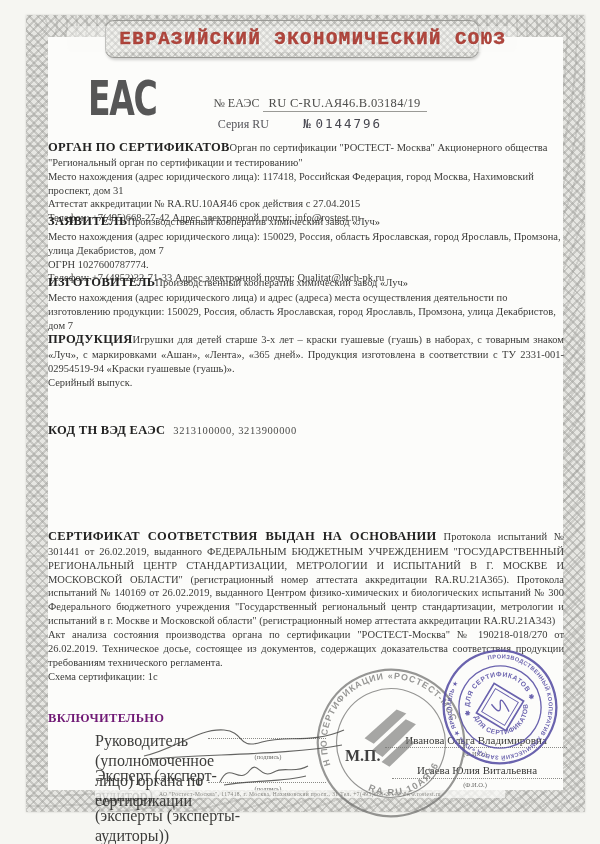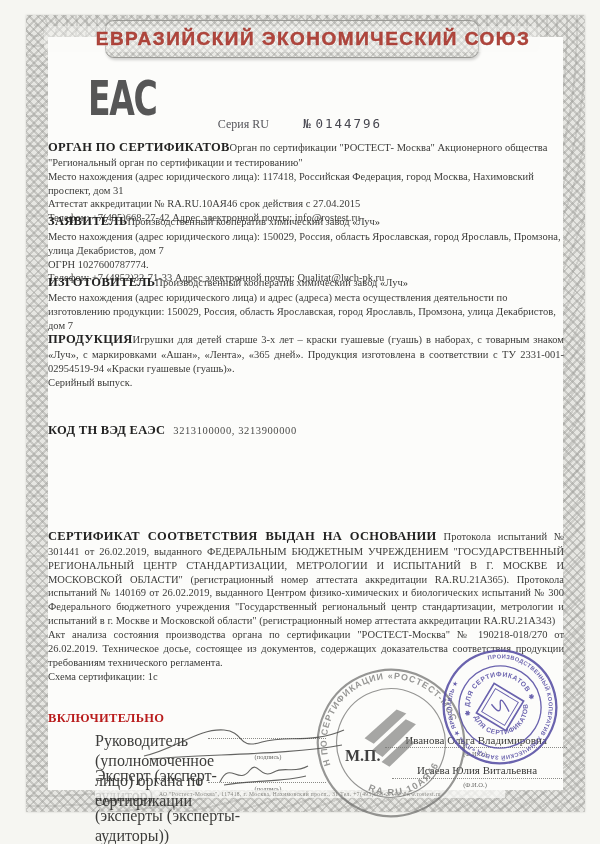--- a/index.html
+++ b/index.html
@@ -16,21 +16,21 @@
   .frame-inner{position:absolute;inset:22px;background:#fcfcfa;}
   
   .banner{position:absolute;left:105px;top:20px;width:372px;height:36px;border-radius:9px;
     border:1px solid #9a9a96;
     background-color:#e9e9e5;
     background-image:
       repeating-linear-gradient(45deg, rgba(150,150,146,.35) 0 2px, transparent 2px 5px),
       repeating-linear-gradient(-45deg, rgba(150,150,146,.35) 0 2px, transparent 2px 5px);
     box-shadow:1px 2px 3px rgba(0,0,0,.18);display:flex;align-items:center;justify-content:center;z-index:3;}
   .banner-inner{background:rgba(250,250,247,.4);border-radius:6px;padding:2px 10px;}
-  .banner-text{font-family:Liberation Sans, sans-serif;font-weight:800;font-size:19px;letter-spacing:1.5px;
+  .banner-text{font-family:Liberation Mono, monospace;font-weight:800;font-size:19px;letter-spacing:1.5px;
     color:#b0453c;-webkit-text-stroke:.4px #9c372f;text-shadow:1px 1px 0 rgba(255,255,255,.55);white-space:nowrap;margin-left:42px;}
   
   .eac{position:absolute;left:88px;top:70px;font-family:"DejaVu Sans",sans-serif;font-weight:800;
     font-size:46px;color:#565656;transform:scaleX(.72) scaleY(1.05);transform-origin:left top;letter-spacing:-2px;}
   
   .cert-title{position:absolute;left:150px;top:64px;width:330px;text-align:center;
     font-family:"Liberation Sans",sans-serif;font-weight:800;font-size:17.5px;letter-spacing:2.5px;
     color:#93938f;text-shadow:.6px .6px 0 #c9c9c5;white-space:nowrap;}
   .num-row{position:absolute;left:150px;top:96px;width:340px;text-align:center;font-size:12px;color:#4c4c4a;white-space:nowrap;}
   .num-row .lbl{font-size:12px;}
@@ -43,21 +43,21 @@
   .pre{white-space:pre-line;}
   .just{text-align:justify;}
   .kod-val{letter-spacing:.6px;color:#4b4b49;padding-left:8px;}
   
   .validity{position:absolute;left:48px;top:692px;right:36px;font-size:12.5px;color:#232322;font-weight:700;letter-spacing:.3px;}
   .validity .date{display:inline-block;font-weight:400;font-size:10px;color:#44444a;letter-spacing:.4px;
     border-bottom:1px dotted #8a8a86;text-align:left;padding:0 0 1px 14px;vertical-align:bottom;}
   .d1{width:135px;margin-left:10px;}
   .d2{width:112px;margin-left:8px;}
   .po{margin-left:42px;}
-  .incl{position:absolute;left:48px;top:711px;font-size:12.5px;font-weight:700;color:#b91c1c;letter-spacing:.3px;}
+  .incl{position:absolute;left:48px;top:711px;font-size:12.5px;font-weight:700;color:#701a75;letter-spacing:.3px;}
   
   .role{position:absolute;left:95px;width:180px;font-size:16px;line-height:1.25;color:#3c3c3a;}
   .sigline{position:absolute;border-bottom:1px dotted #8a8a86;}
   .siglabel{position:absolute;font-size:6.5px;color:#6b6b68;text-align:center;}
   .fio-name{position:absolute;font-size:11px;color:#3a3a38;text-align:center;white-space:nowrap;}
   .mp{position:absolute;left:345px;top:747px;font-size:16px;font-weight:700;color:#404040;z-index:4;}
   .sig-svg{position:absolute;z-index:5;}
   
   .stamp{position:absolute;z-index:4;}
   .fineprint{position:absolute;left:95px;right:95px;top:790px;text-align:center;font-size:5.5px;color:#84847f;
@@ -72,20 +72,24 @@
   </div>
 
   <div class="banner">
     <div class="banner-inner">
       <span class="banner-text">ЕВРАЗИЙСКИЙ ЭКОНОМИЧЕСКИЙ СОЮЗ</span>
     </div>
   </div>
 
   <div class="eac">ЕАС</div>
 
+  <div class="num-row">
+    <span class="lbl">№ ЕАЭС</span>
+    <span class="val">RU C-RU.АЯ46.В.03184/19</span>
+  </div>
   <div class="seria-row">
     <span>Серия</span>
     <span>RU</span>
     <span style="display:inline-block;width:28px;"></span>
     <span class="mono">№</span>
     <span class="mono">0144796</span>
   </div>
 
   <div class="sec" style="top:139px;">
     <span class="lbl">ОРГАН ПО СЕРТИФИКАТОВ</span><span class="pre">Орган по сертификации "РОСТЕСТ- Москва" Акционерного общества "Региональный орган по сертификации и тестированию"

